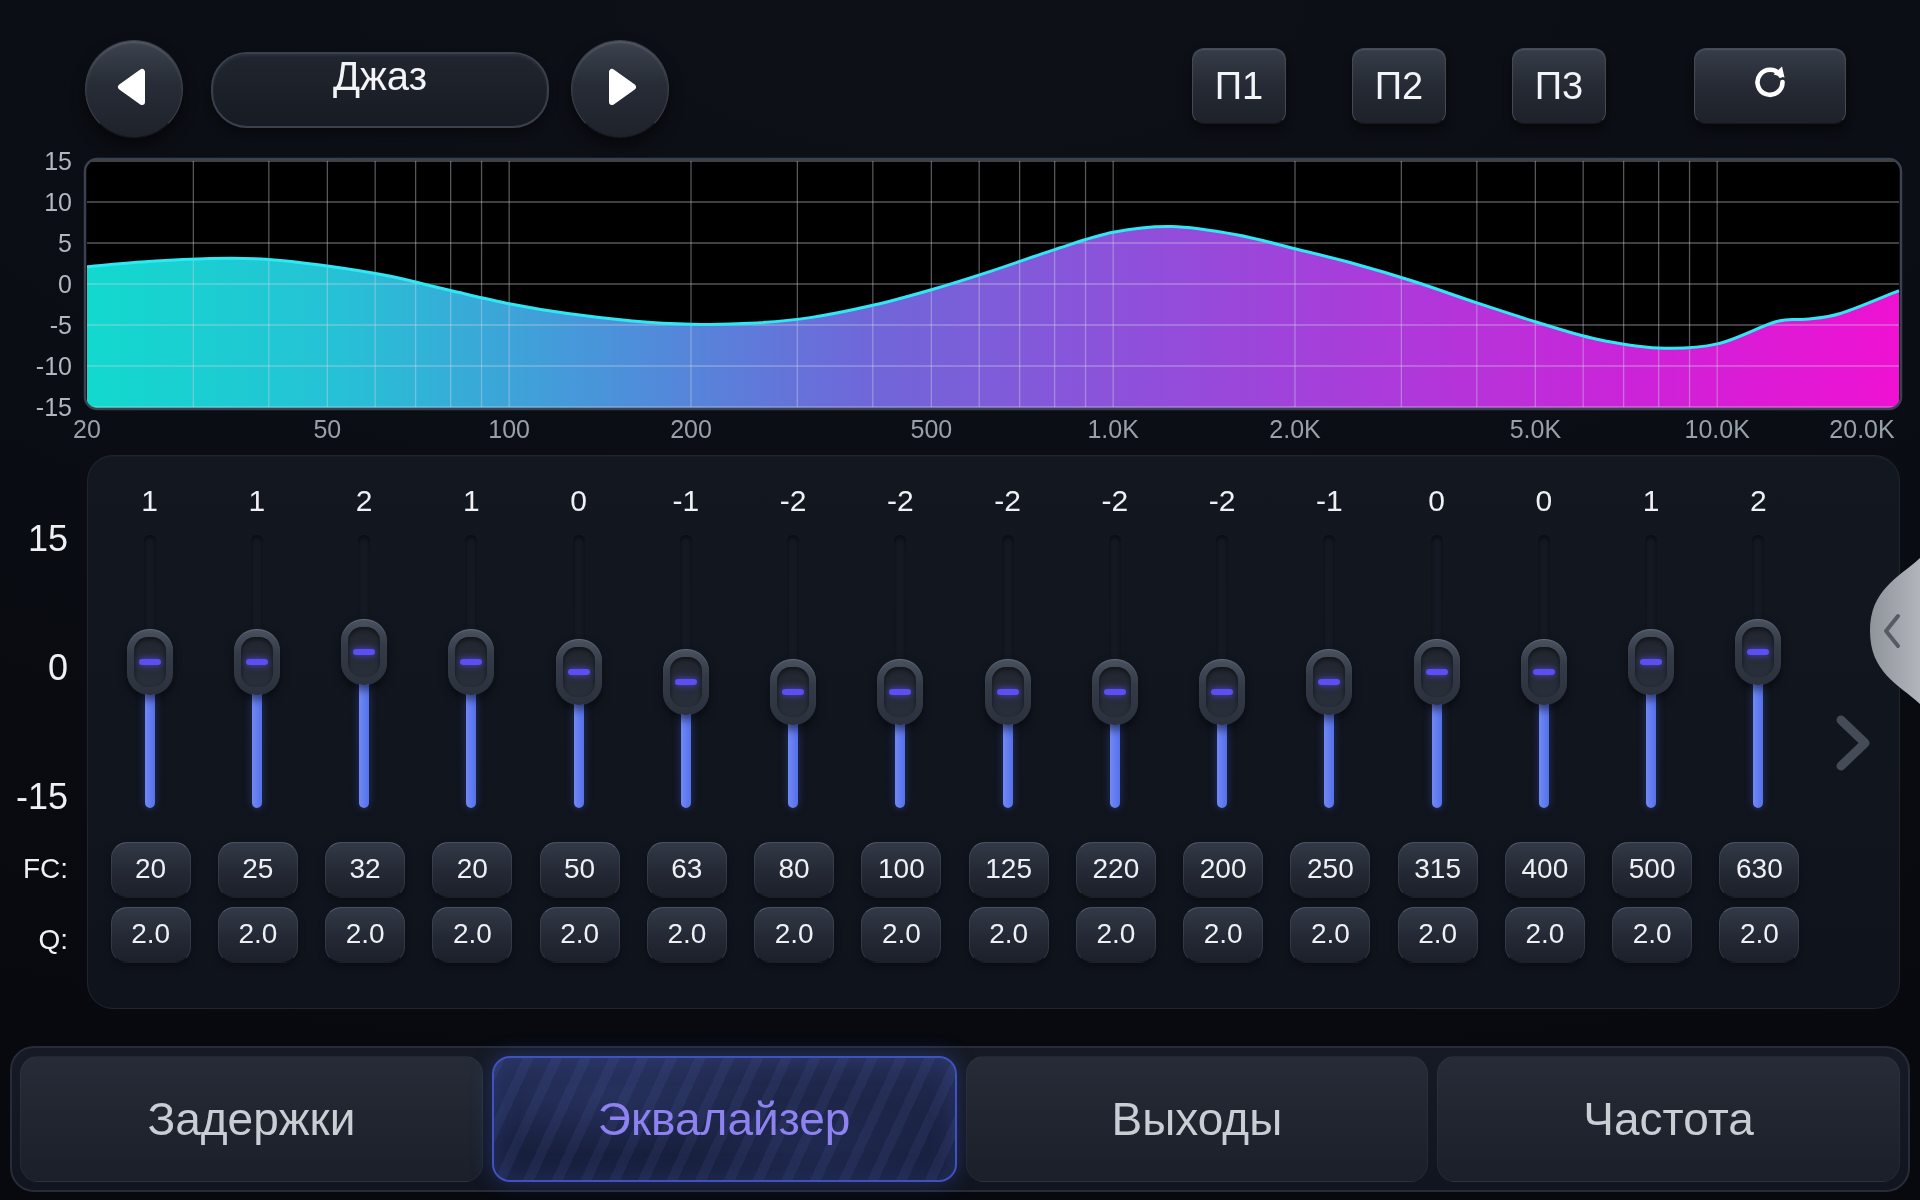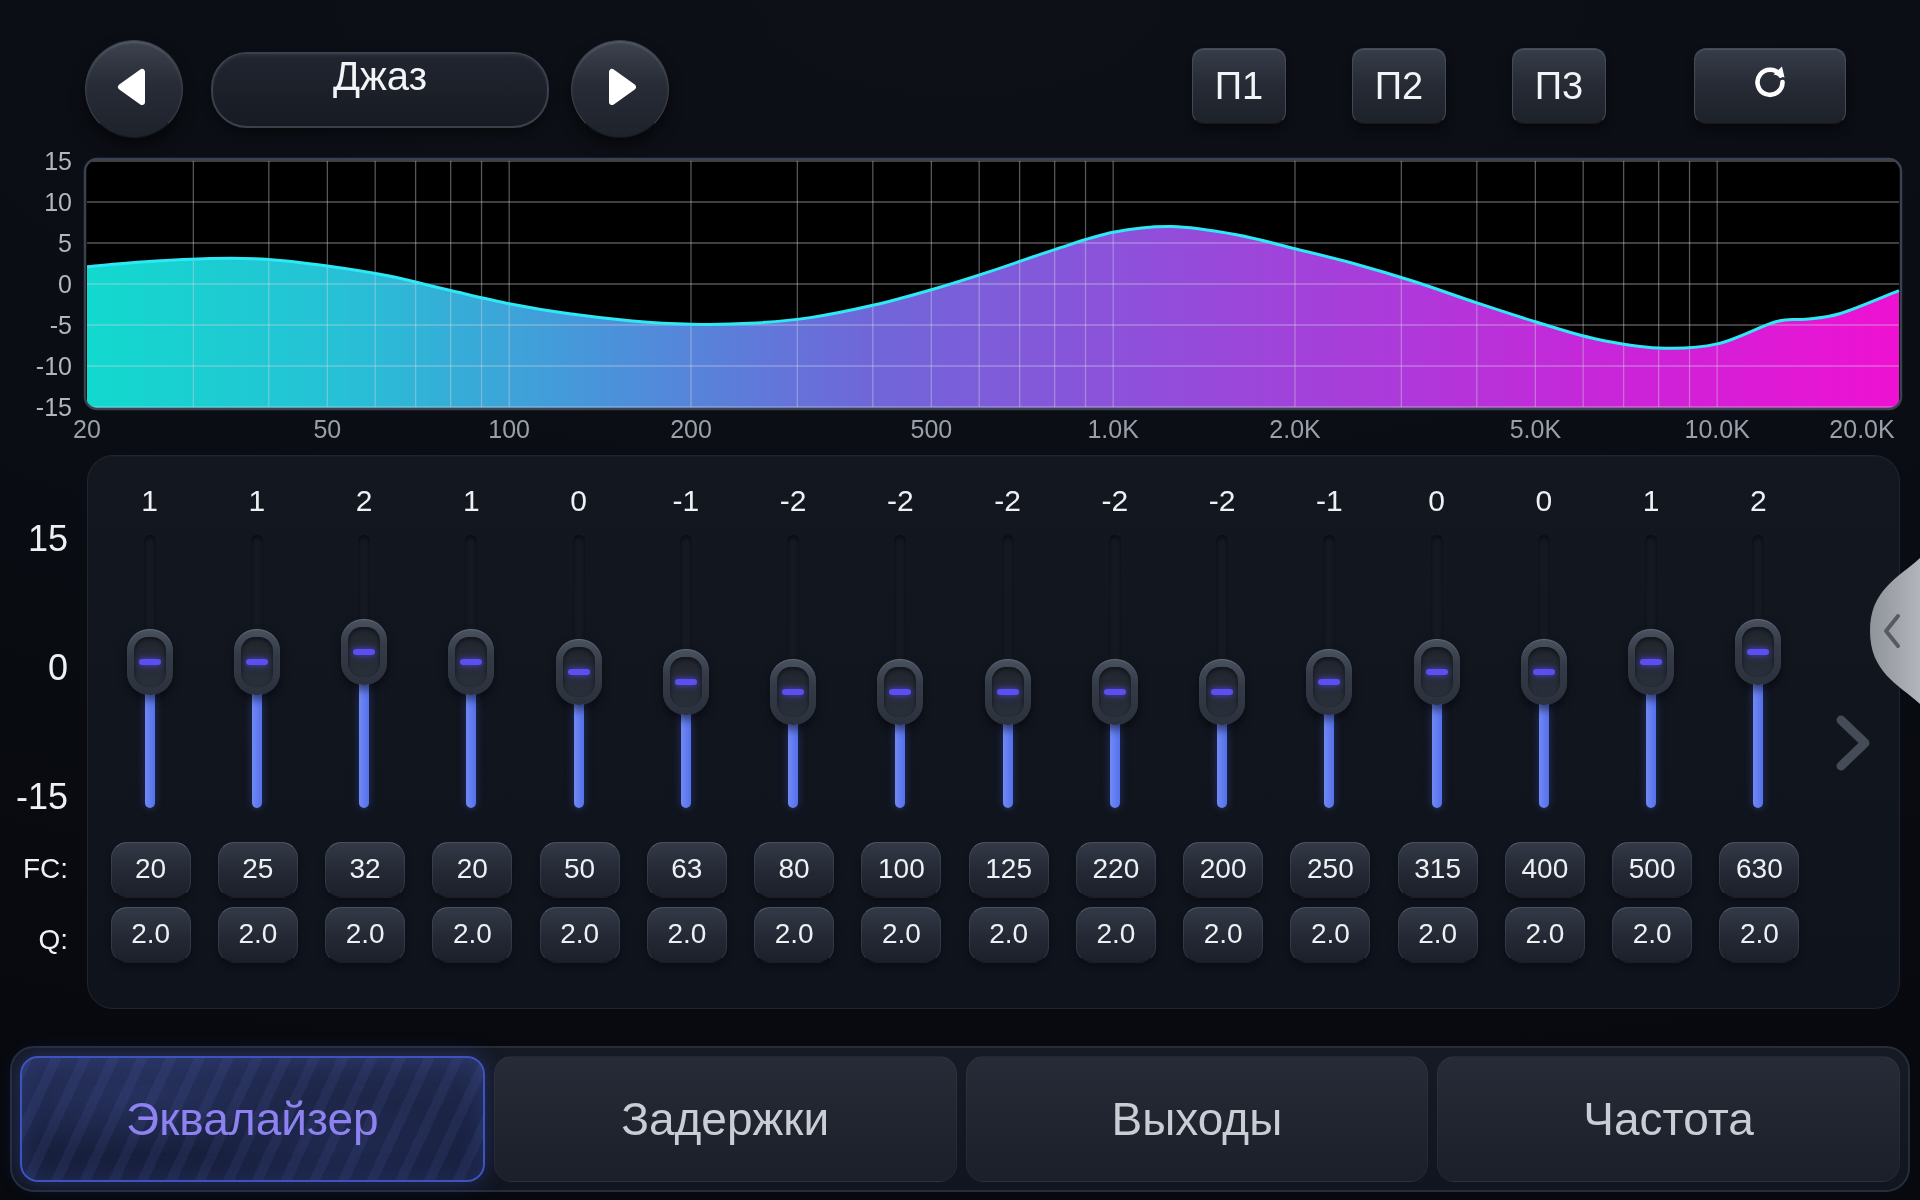--- a/index.html
+++ b/index.html
@@ -461,18 +461,18 @@
           <stop offset="0" stop-color="#8f939a"></stop>
             <stop offset="1" stop-color="#b2b5bb"></stop>
         </linearGradient>
       </defs>
       <path d="M62,2 C40,22 12,34 12,75 C12,116 40,128 62,148 Z" fill="url(#hgrad)"></path>
       <path d="M40,60 L28,75 L40,90" fill="none" stroke="#565b63" stroke-width="4" stroke-linecap="round" stroke-linejoin="round"></path>
     </svg>
   </div>
 
   <div id="tab-bar">
+      <div class="tab">Задержки</div>
       <div class="tab active">Эквалайзер</div>
-      <div class="tab">Задержки</div>
       <div class="tab">Выходы</div>
       <div class="tab">Частота</div>
     </div>
 </div>
 
 </body></html>

